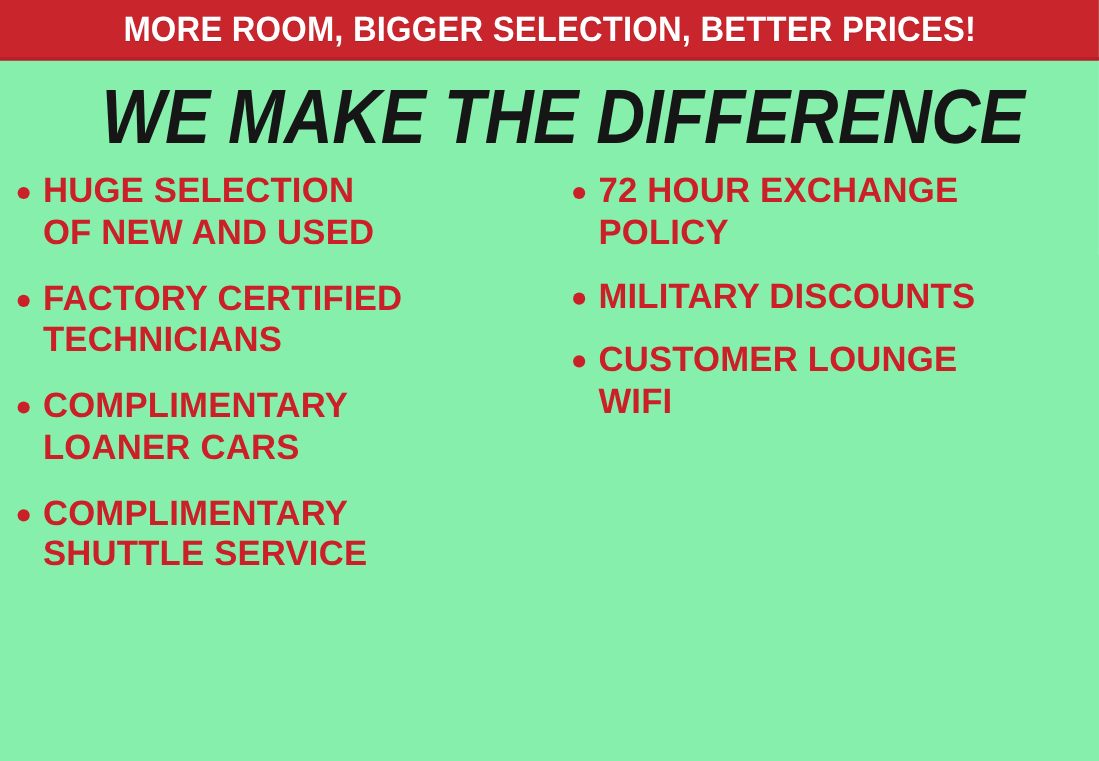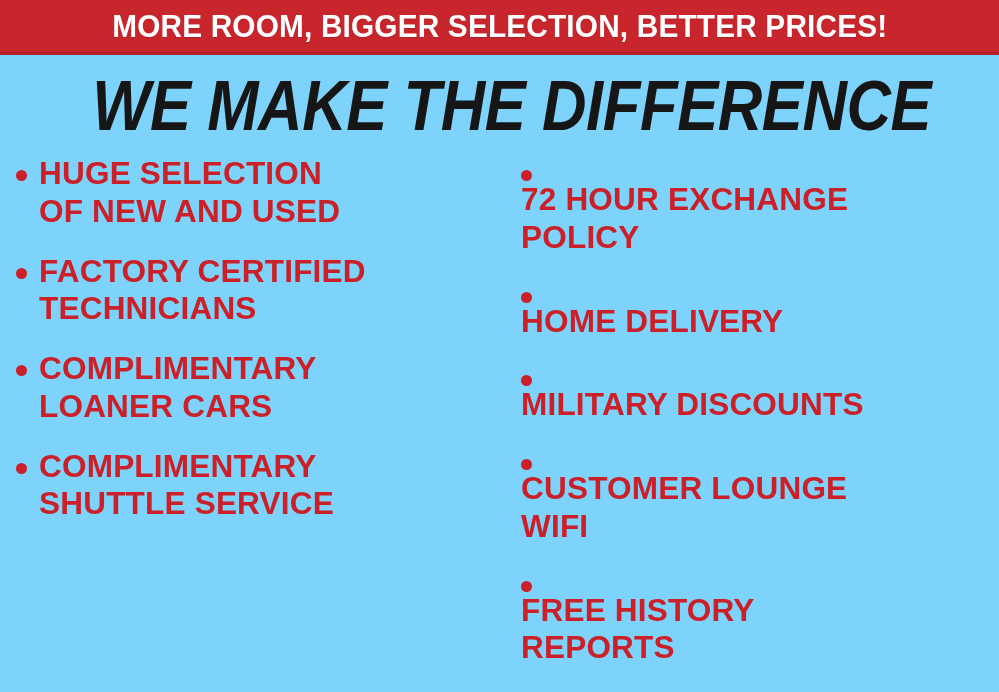--- a/index.html
+++ b/index.html
@@ -10,21 +10,21 @@
     width: 999px;
     height: 692px;
     background: #ffffff;
     font-family: "Liberation Sans", sans-serif;
     overflow: hidden;
   }
   #poster {
     position: relative;
     width: 999px;
     height: 692px;
-    background: #7dd3fc;
+    background: #86efac;
     overflow: hidden;
   }
 
   
   .banner {
     position: absolute;
     left: 0;
     top: 0;
     width: 999px;
     height: 55px;
@@ -98,21 +98,21 @@
     display: flex;
     align-items: flex-start;
     color: #cb2027;
     font-family: "Liberation Sans", sans-serif;
     font-weight: bold;
     font-size: 32px;
     line-height: 1.18;
     letter-spacing: 0.2px;
   }
   .col-left .bullet-item { margin-bottom: 22px; }
-  .col-right .bullet-item { margin-bottom: 20px; flex-direction: column; }
+  .col-right .bullet-item { margin-bottom: 20px; }
 
   .bullet-dot {
     flex: 0 0 auto;
     width: 11px;
     height: 11px;
     border-radius: 50%;
     background: #cb2027;
     margin-top: 15px;
     margin-right: 12px;
   }
@@ -164,32 +164,23 @@
     </div>
 
     <div class="col col-right">
       <div class="bullet-item">
         <span class="bullet-dot"></span>
         <span class="bullet-label">72 HOUR EXCHANGE
 POLICY</span>
       </div>
       <div class="bullet-item">
         <span class="bullet-dot"></span>
-        <span class="bullet-label">HOME DELIVERY</span>
-      </div>
-      <div class="bullet-item">
-        <span class="bullet-dot"></span>
         <span class="bullet-label">MILITARY DISCOUNTS</span>
       </div>
       <div class="bullet-item">
         <span class="bullet-dot"></span>
         <span class="bullet-label">CUSTOMER LOUNGE
 WIFI</span>
       </div>
-      <div class="bullet-item">
-        <span class="bullet-dot"></span>
-        <span class="bullet-label">FREE HISTORY
-REPORTS</span>
-      </div>
     </div>
 
   </div>
 </div>
 
 </body></html>

